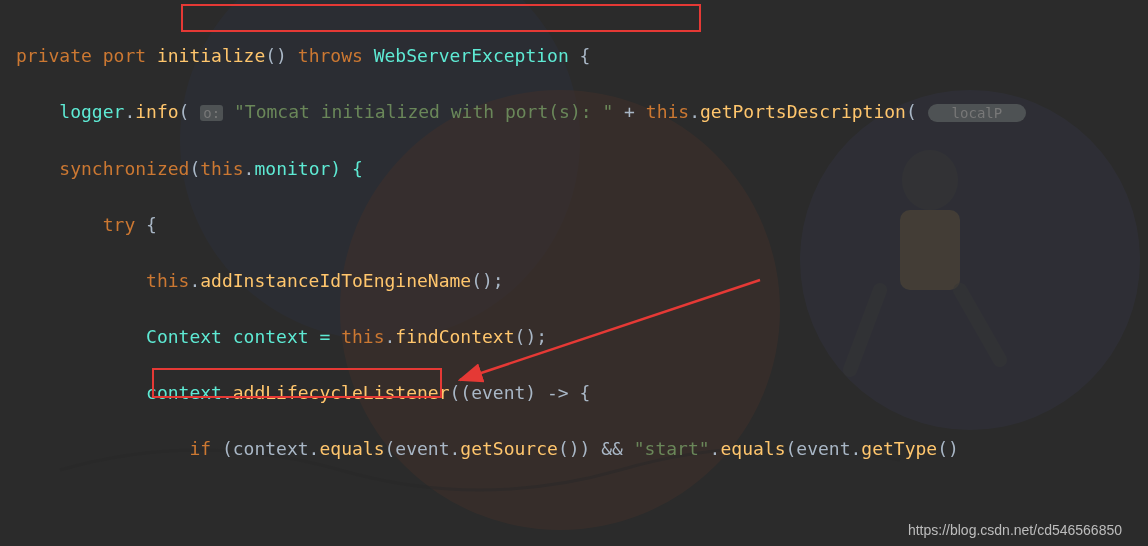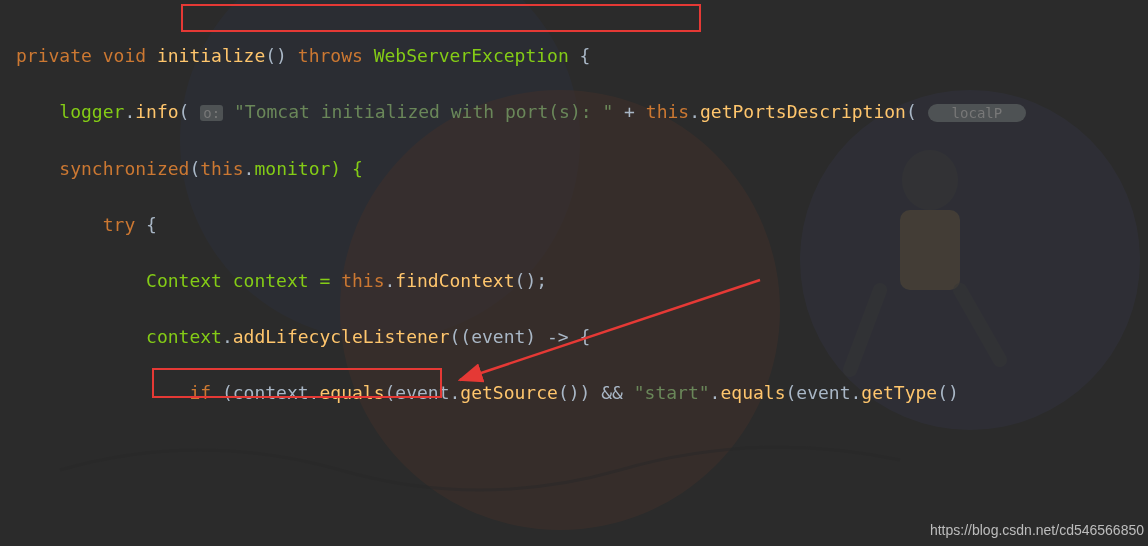--- a/index.html
+++ b/index.html
@@ -25,21 +25,21 @@
     padding: 14px 0 0 16px;
     white-space: pre;
     line-height: 28px;
   }
   .line { display: block; }
   .kw { color: #cc7832; text-align: right; }
   .method { color: #ffc66d; margin-top: 48px; }
   .str { color: #6a8759; }
   .this { color: #cc7832; }
   .punct { color: #a9b7c6; }
-  .ident { color: #84cc16; }
+  .ident { color: #5eead4; }
   .param-hint {
     background: #4e5254;
     color: #787878;
     border-radius: 3px;
     padding: 0 3px;
     font-size: 14px;
   }
   .param-label {
     background: #4e5254;
     color: #787878;
@@ -53,21 +53,21 @@
     z-index: 2;
     pointer-events: none;
   }
   .arrow {
     position: absolute;
     z-index: 2;
     pointer-events: none;
   }
   .watermark {
     position: absolute;
-    right: 4px;
+    right: 26px;
     bottom: 8px;
     color: #cccccc;
     font-size: 14px;
     font-family: Arial, sans-serif;
     opacity: 0.9;
     z-index: 3;
   }
 </style>
 </head>
 <body>
@@ -76,24 +76,25 @@
   <circle cx="380" cy="140" r="200" fill="#2e3752" opacity="0.6"></circle>
   <circle cx="560" cy="310" r="220" fill="#6b3a2a" opacity="0.5"></circle>
   <circle cx="970" cy="260" r="170" fill="#3b3e5c" opacity="0.6"></circle>
   <path d="M 60 470 Q 200 430 340 470 T 620 470 T 900 460" stroke="#222" stroke-width="3" fill="none" opacity="0.5"></path>
   <ellipse cx="930" cy="180" rx="28" ry="30" fill="#4a4a4a" opacity="0.6"></ellipse>
   <rect x="900" y="210" width="60" height="80" fill="#c9a050" opacity="0.4" rx="10"></rect>
   <path d="M 880 290 L 850 370 M 960 290 L 1000 360" stroke="#4a4a4a" stroke-width="14" opacity="0.5" stroke-linecap="round"></path>
 </svg>
 
 <div class="code-container">
-<span class="line"><span class="kw">private</span> <span class="kw">void</span> <span class="method">initialize</span><span class="punct">() </span><span class="kw">throws</span> <span class="ident">WebServerException</span><span class="punct"> {</span></span>
+<span class="line"><span class="kw">private</span> <span class="kw">port</span> <span class="method">initialize</span><span class="punct">() </span><span class="kw">throws</span> <span class="ident">WebServerException</span><span class="punct"> {</span></span>
 <span class="line">    <span class="ident">logger</span><span class="punct">.</span><span class="method">info</span><span class="punct">(</span> <span class="param-hint">o:</span> <span class="str">"Tomcat initialized with port(s): "</span><span class="punct"> + </span><span class="this">this</span><span class="punct">.</span><span class="method">getPortsDescription</span><span class="punct">( </span><span class="param-label">localP</span></span>
 <span class="line">    <span class="kw">synchronized</span><span class="punct">(</span><span class="this">this</span><span class="punct">.</span><span class="ident">monitor) {</span></span>
 <span class="line">        <span class="kw">try</span><span class="punct"> {</span></span>
+<span class="line">            <span class="this">this</span><span class="punct">.</span><span class="method">addInstanceIdToEngineName</span><span class="punct">();</span></span>
 <span class="line">            <span class="ident">Context </span><span class="ident">context = </span><span class="this">this</span><span class="punct">.</span><span class="method">findContext</span><span class="punct">();</span></span>
 <span class="line">            <span class="ident">context</span><span class="punct">.</span><span class="method">addLifecycleListener</span><span class="punct">((event) -&gt; {</span></span>
 <span class="line">                <span class="kw">if</span><span class="punct"> (context.</span><span class="method">equals</span><span class="punct">(event.</span><span class="method">getSource</span><span class="punct">()) &amp;&amp; </span><span class="str">"start"</span><span class="punct">.</span><span class="method">equals</span><span class="punct">(event.</span><span class="method">getType</span><span class="punct">()</span></span>
 
 
 
 
 
 
 

